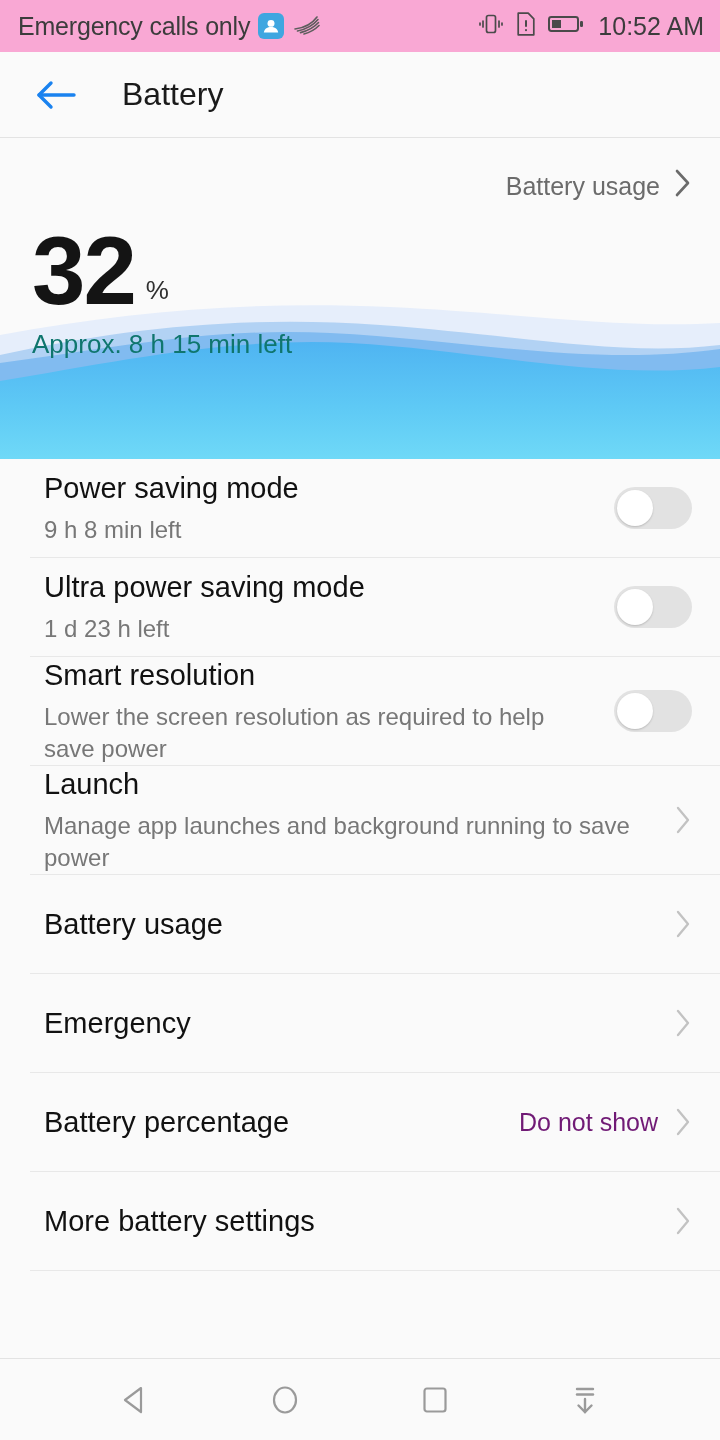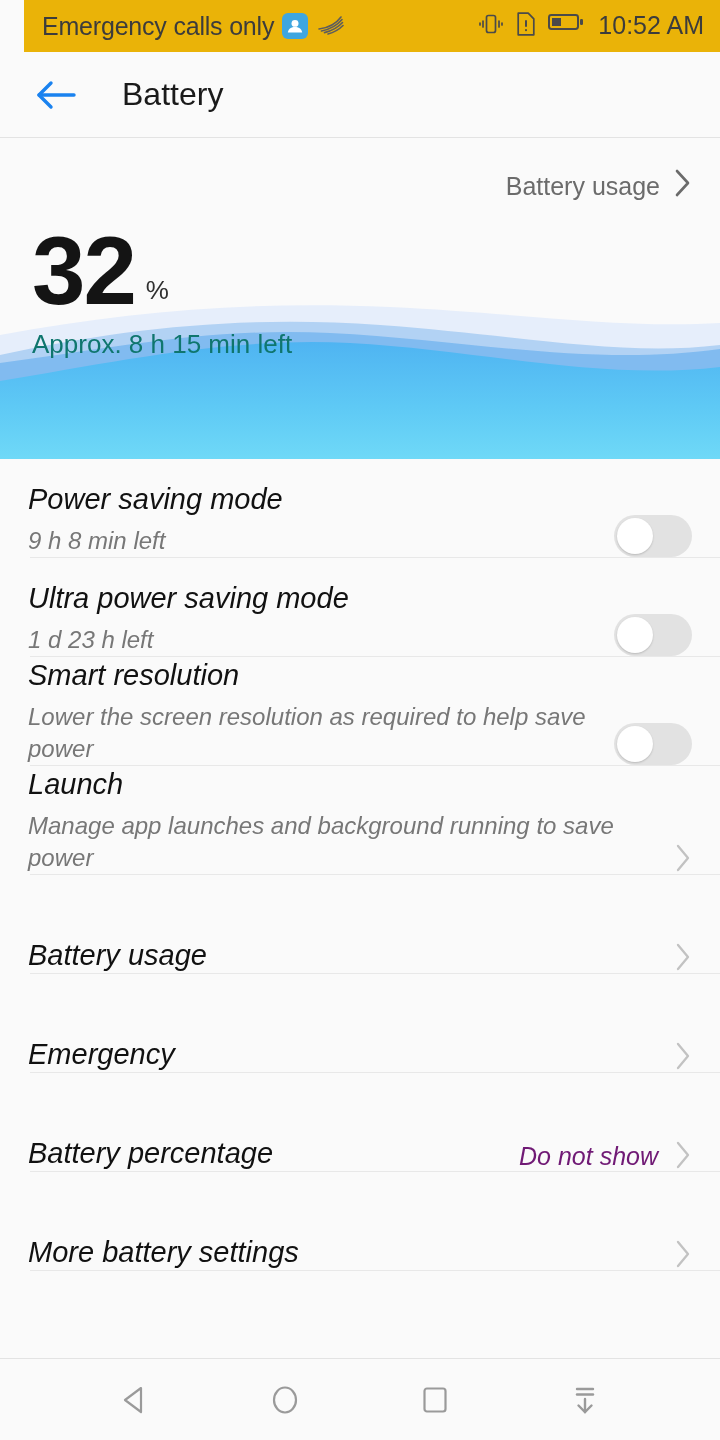--- a/index.html
+++ b/index.html
@@ -6,29 +6,29 @@
   html, body {
     width:720px; height:1440px;
     font-family:"Liberation Sans", sans-serif;
     background:#fafafa; overflow:hidden;
   }
   #screen { position:relative; width:720px; height:1440px; background:#fafafa; }
 
   
   .statusbar {
     height:52px; display:flex; align-items:center;
-    padding:0 16px 0 18px; background:#eab308;margin-left:24px;
+    padding:0 16px 0 18px; background:#f9a8d4;
   }
   .status-left { display:flex; align-items:center; gap:8px; flex:1; }
   .status-carrier { font-size:25px; color:#3c3c3c; letter-spacing:-0.2px; }
   .app-badge {
     width:26px; height:26px; border-radius:6px; background:#3fa6e0;
     display:flex; align-items:center; justify-content:center;
   }
-  .status-right { display:flex; align-items:flex-start; gap:11px; }
+  .status-right { display:flex; align-items:center; gap:11px; }
   .status-time { font-size:25px; color:#3c3c3c; margin-left:3px; }
 
   
   .header {
     height:86px; display:flex; align-items:center;
     background:#fafafa; padding-left:34px; gap:44px;
     border-bottom:1px solid #e3e3e3;
   }
   .page-title { font-size:32px; color:#1a1a1a; }
   .back-arrow { cursor:pointer; display:flex; }
@@ -46,22 +46,22 @@
   .pct-value {
     font-size:96px; line-height:0.85; color:#141414;
     font-weight:700; letter-spacing:-2px;
   }
   .pct-sign { font-size:26px; color:#303030; margin-left:11px; margin-bottom:6px; }
   .pct-sub { margin-top:17px; font-size:26px; color:#0f766e; }
 
   
   .list { background:#fafafa; }
   .row {
-    position:relative; display:flex; align-items:flex-end;
-    padding:0 28px 0 28px; min-height:98px;font-style:italic;
+    position:relative; display:flex; align-items:center;
+    padding:0 28px 0 44px; min-height:98px;
   }
   .row-text { flex:1; padding-right:14px; }
   .row-title { font-size:29px; color:#111; line-height:1.25; }
   .row-sub { font-size:24px; color:#777; line-height:1.33; margin-top:8px; }
   .row-value { font-size:25px; color:#701a75; margin-right:16px; white-space:nowrap; }
   .divider { height:1px; background:#e8e8e8; margin-left:30px; }
 
   
   .toggle {
     width:78px; height:42px; border-radius:21px;

